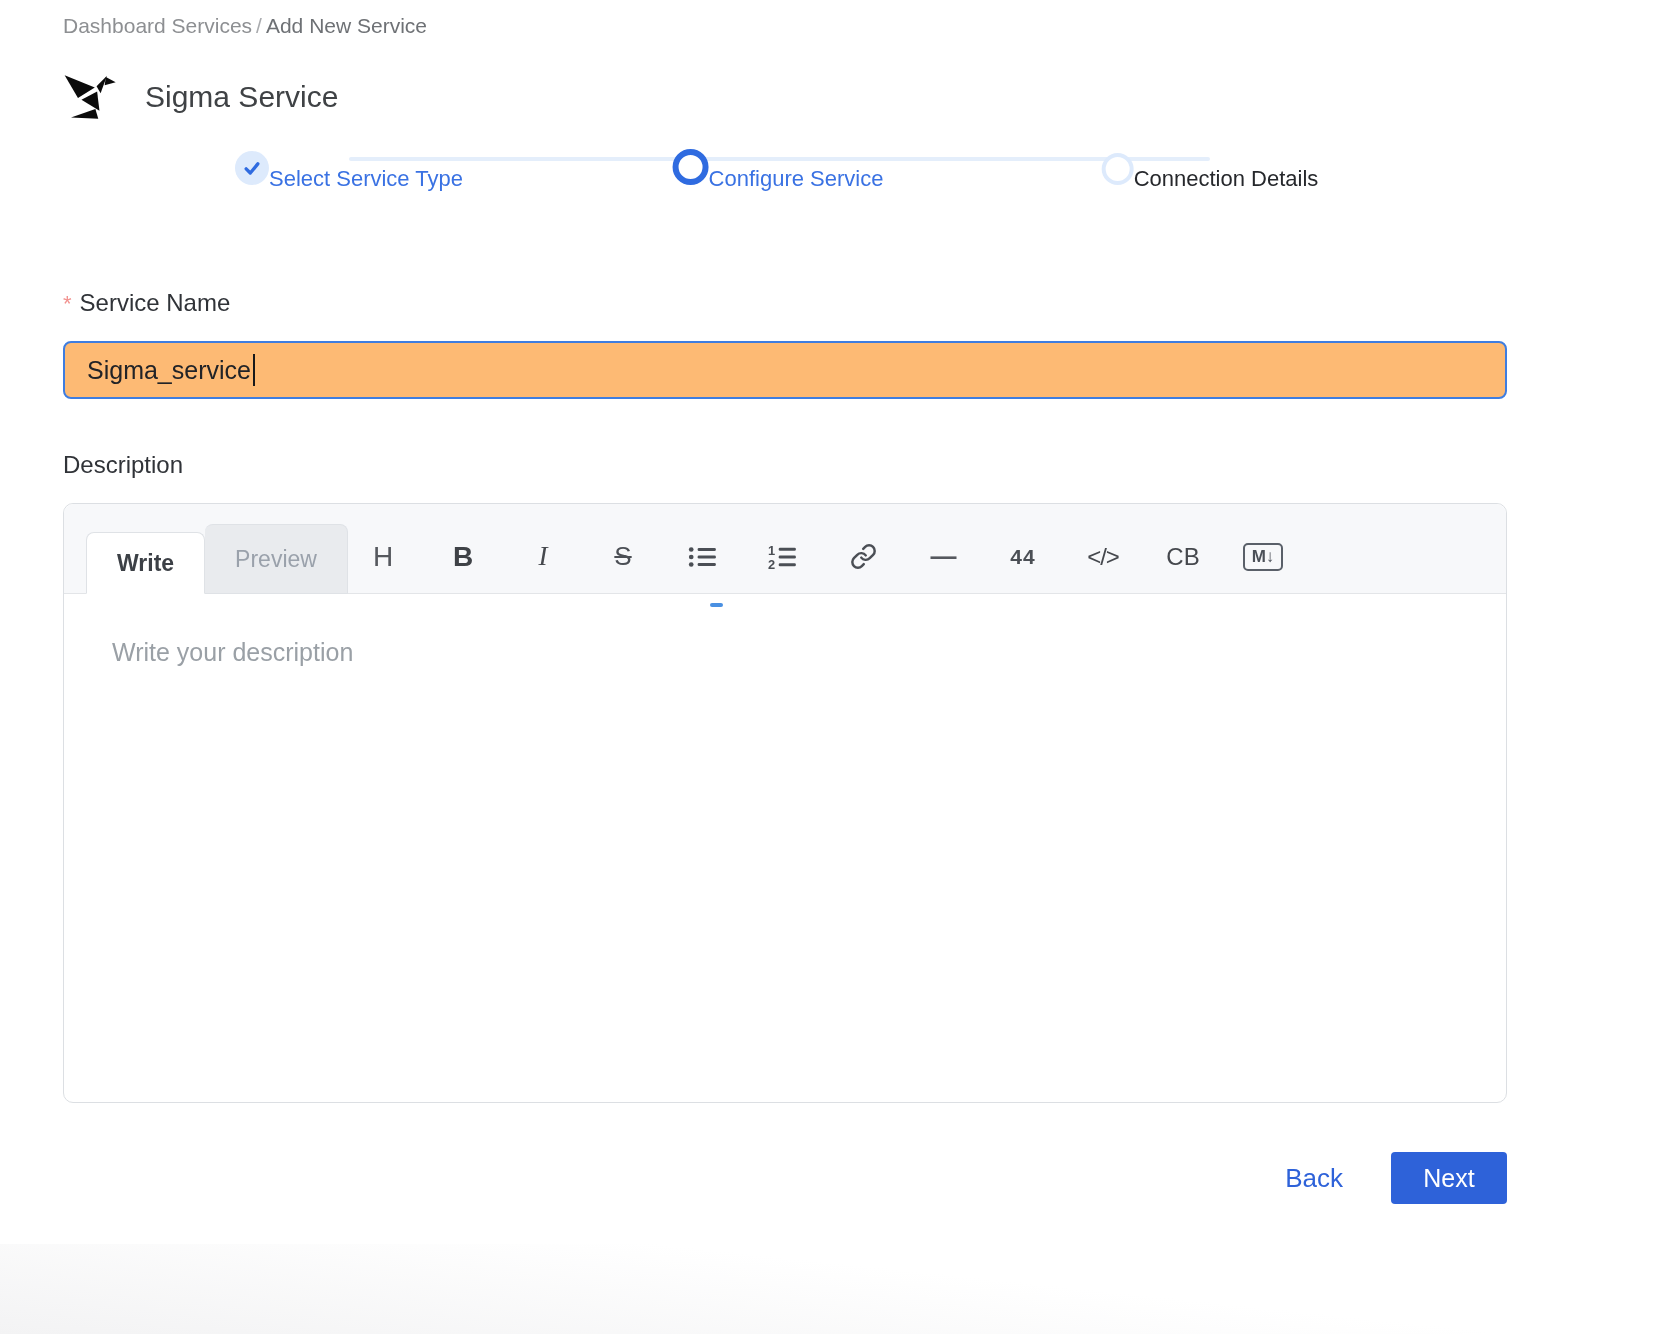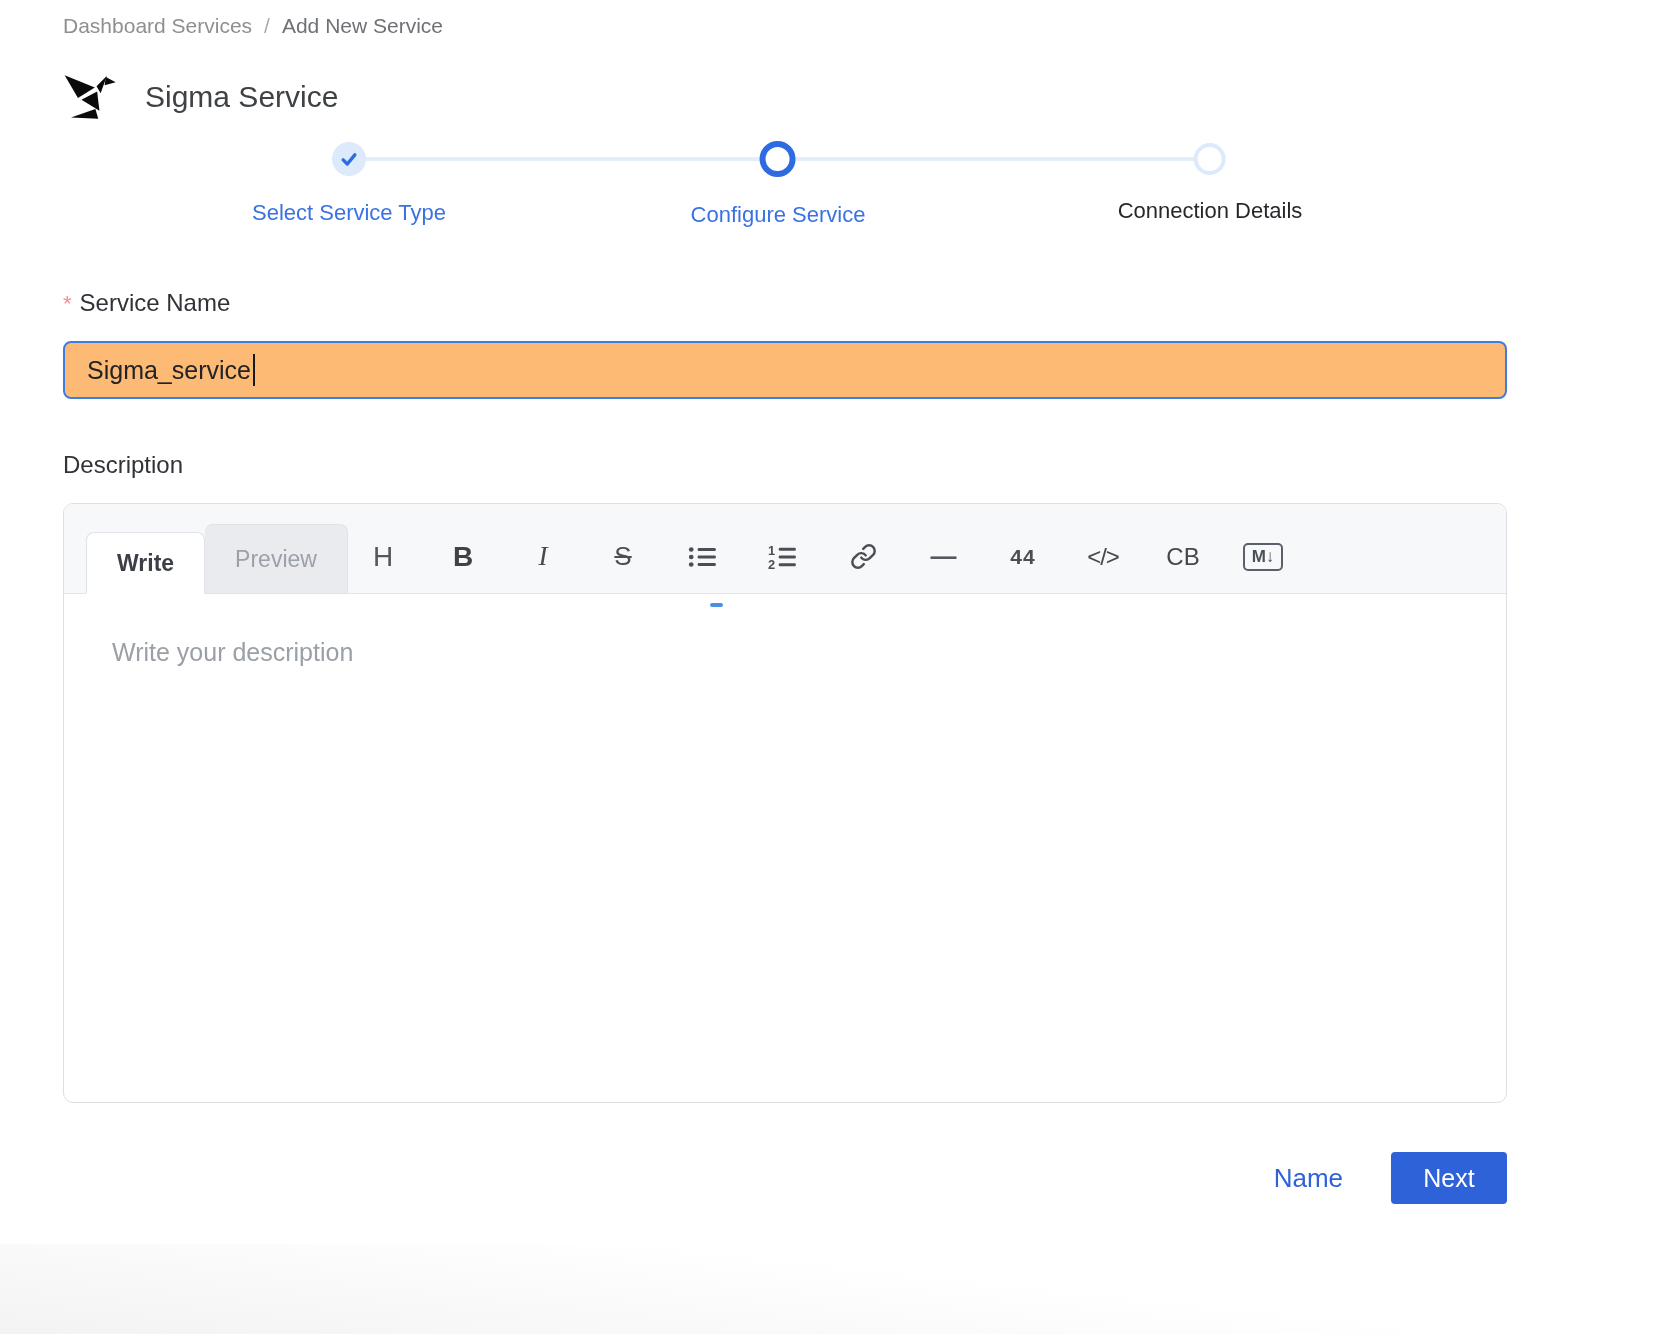--- a/index.html
+++ b/index.html
@@ -1,33 +1,33 @@
 <!DOCTYPE html>
 <html><head>
 <meta charset="utf-8">
 <style>
   * { margin:0; padding:0; box-sizing:border-box; }
   html,body { width:1668px; height:1334px; background:#ffffff;
     font-family:"Liberation Sans", sans-serif; overflow:hidden; }
   .page { position:relative; width:1668px; height:1334px; background:#fff; }
 
   
-  .breadcrumb { position:absolute; left:63px; top:14px; font-size:21px; display:flex; gap:12px; align-items:center; }
+  .breadcrumb { position:absolute; left:63px; top:14px; font-size:21px; display:flex; gap:4px; align-items:center; }
   .crumb-parent { color:#8d8f92; }
   .crumb-sep { color:#a9abae; }
   .crumb-current { color:#6e7175; font-weight:400; }
 
   
   .logo { position:absolute; left:60px; top:66px; width:58px; height:58px; }
   .page-title { position:absolute; left:145px; top:80px; font-size:30px; color:#3f4245; font-weight:500; }
 
   
   .stepper { position:absolute; left:63px; top:140px; width:1444px; height:100px; }
   .step-track { position:absolute; left:286px; top:17px; width:861px; height:4px; background:#e4eefb; border-radius:2px; }
-  .step { position:absolute; top:0; transform:translateX(-50%); display:flex; flex-direction:column; align-items:center; }
+  .step { position:absolute; top:0; transform:translateX(-50%); display:flex; flex-direction:row; align-items:center; }
   .step-1 { left:286px; } .step-2 { left:715px; } .step-3 { left:1147px; }
   .circle { width:34px; height:34px; border-radius:50%; display:flex; align-items:center; justify-content:center; position:relative; top:2px; background:#fff; }
   .circle.completed { background:#ddeafc; }
   .circle.current { border:6px solid #2f6be0; width:36px; height:36px; top:1px; }
   .circle.upcoming { border:4px solid #ddeafc; width:32px; height:32px; top:3px; }
   .step-label { margin-top:26px; font-size:22px; white-space:nowrap; }
   .step-label.blue { color:#3a72e3; }
   .step-label.dark { color:#26282c; }
 
   
@@ -210,18 +210,18 @@
     </div>
 
     <div class="ol-indicator"></div>
 
     <div class="editor-body">
       <textarea class="desc-textarea" placeholder="Write your description" style=""></textarea>
     </div>
   </div>
 
   <div class="footer">
-    <button class="back-btn">Name</button>
+    <button class="back-btn">Back</button>
     <button class="next-btn">Next</button>
   </div>
 
   <div class="bottom-fade"></div>
 </div>
 
 </body></html>

